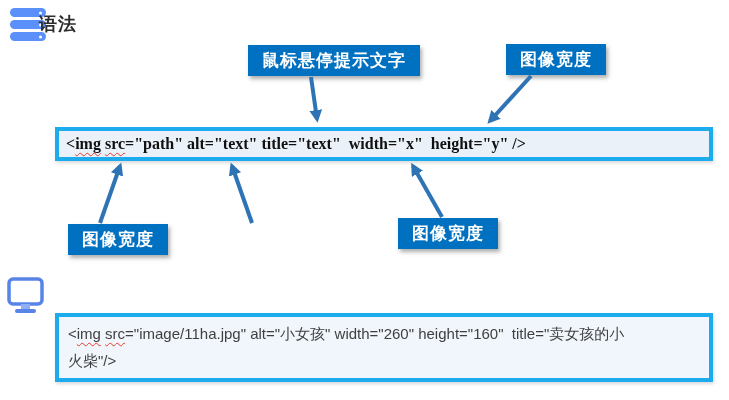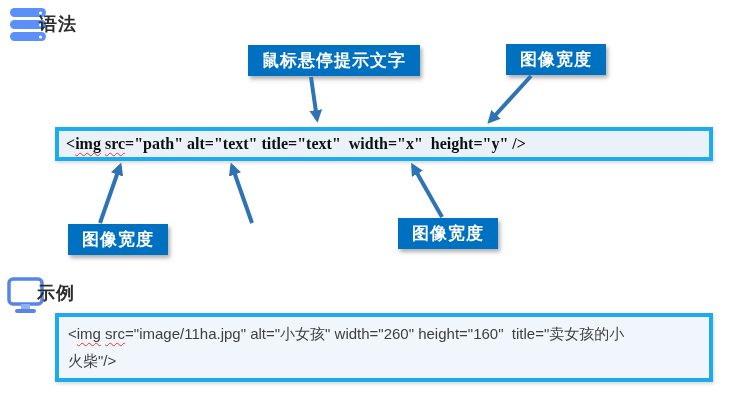--- a/index.html
+++ b/index.html
@@ -94,20 +94,19 @@
 
   <div class="codebox" id="codebox-syntax">
     <span class="seg">&lt;</span><span class="seg u-solid"><span class="u-wavy">img</span></span><span class="seg"> </span><span class="seg u-wavy">src</span><span class="seg">="path" alt="text" title="text"  width="x"  height="y" /&gt;</span>
   </div>
 
   <svg class="monitor-icon" width="42" height="40" viewBox="0 0 42 40">
     <rect x="4" y="3" width="33" height="25" rx="4" fill="#ffffff" stroke="#5884E8" stroke-width="3.5"></rect>
     <rect x="16" y="28" width="9" height="5" fill="#8FB0F5"></rect>
     <rect x="10" y="33" width="21" height="4" rx="2" fill="#5884E8"></rect>
   </svg>
-  <div class="heading" id="heading-example">示例</div>
 
   <div class="codebox" id="codebox-example">
     <div class="codeline"><span class="seg">&lt;</span><span class="seg u-solid"><span class="u-wavy">img</span></span><span class="seg"> </span><span class="seg u-wavy">src</span><span class="seg">="image/11ha.jpg" alt="小女孩" width="260" height="160"  title="卖女孩的小</span></div>
     <div class="codeline">火柴"/&gt;</div>
   </div>
 
 </div>
 
 </body></html>

